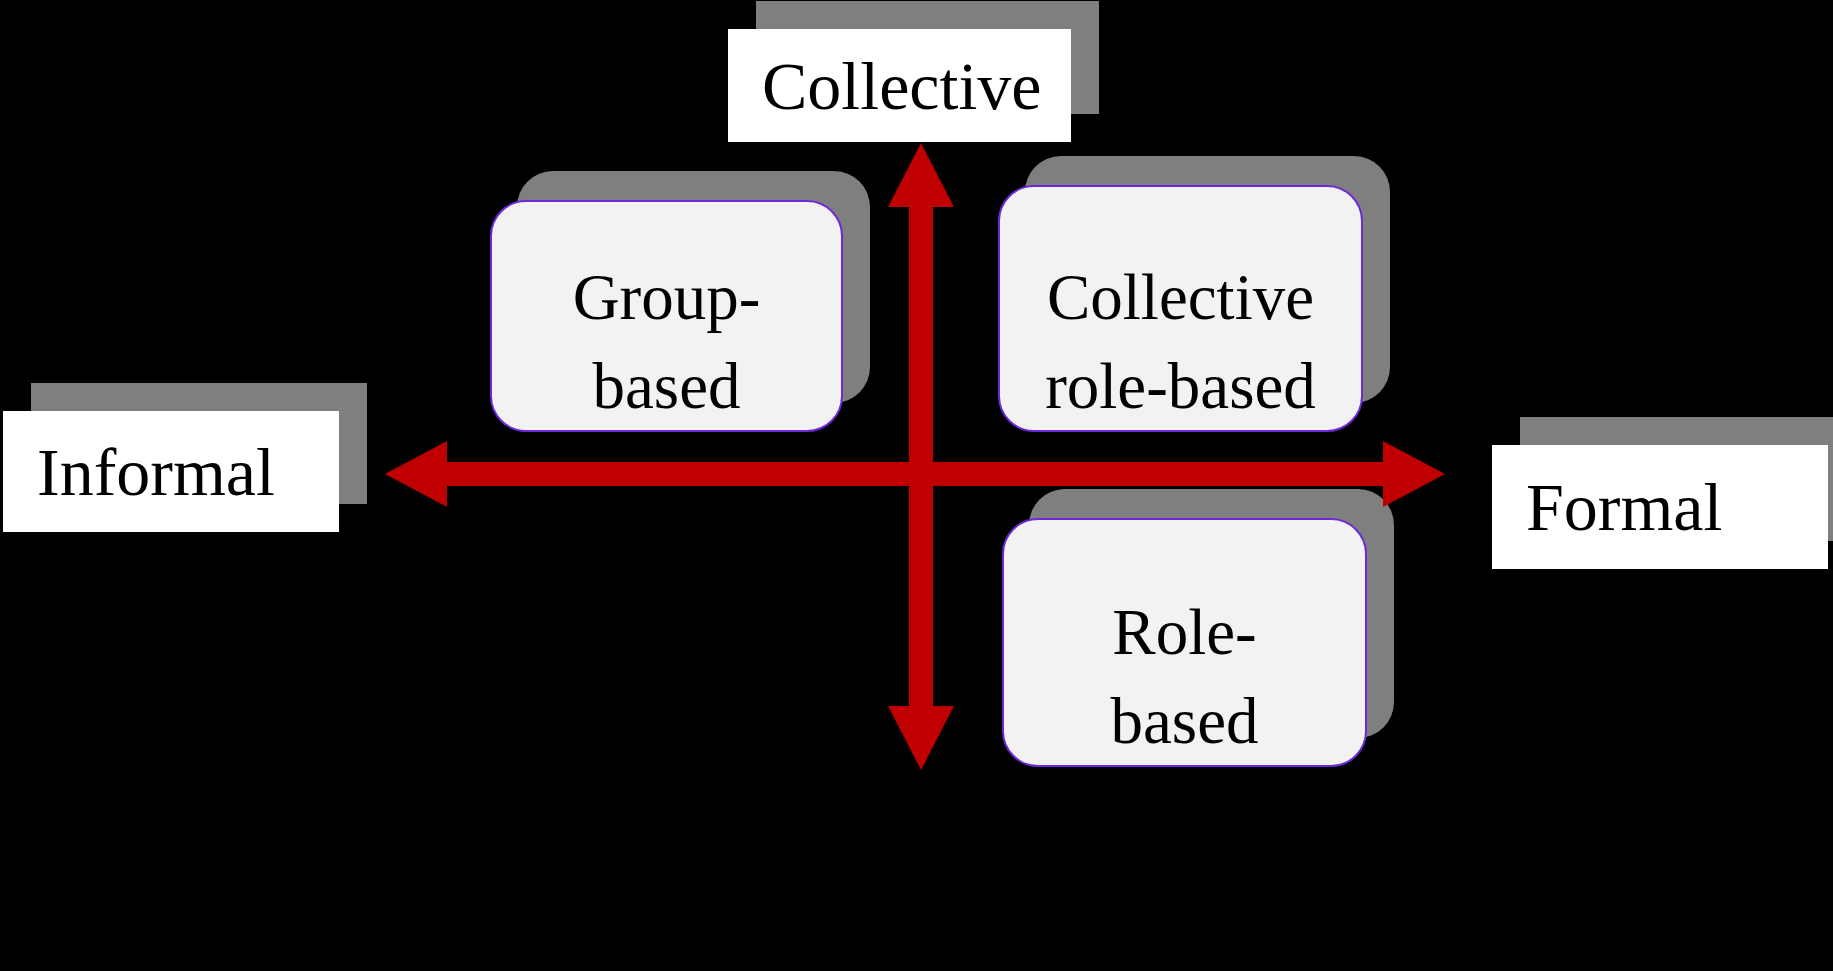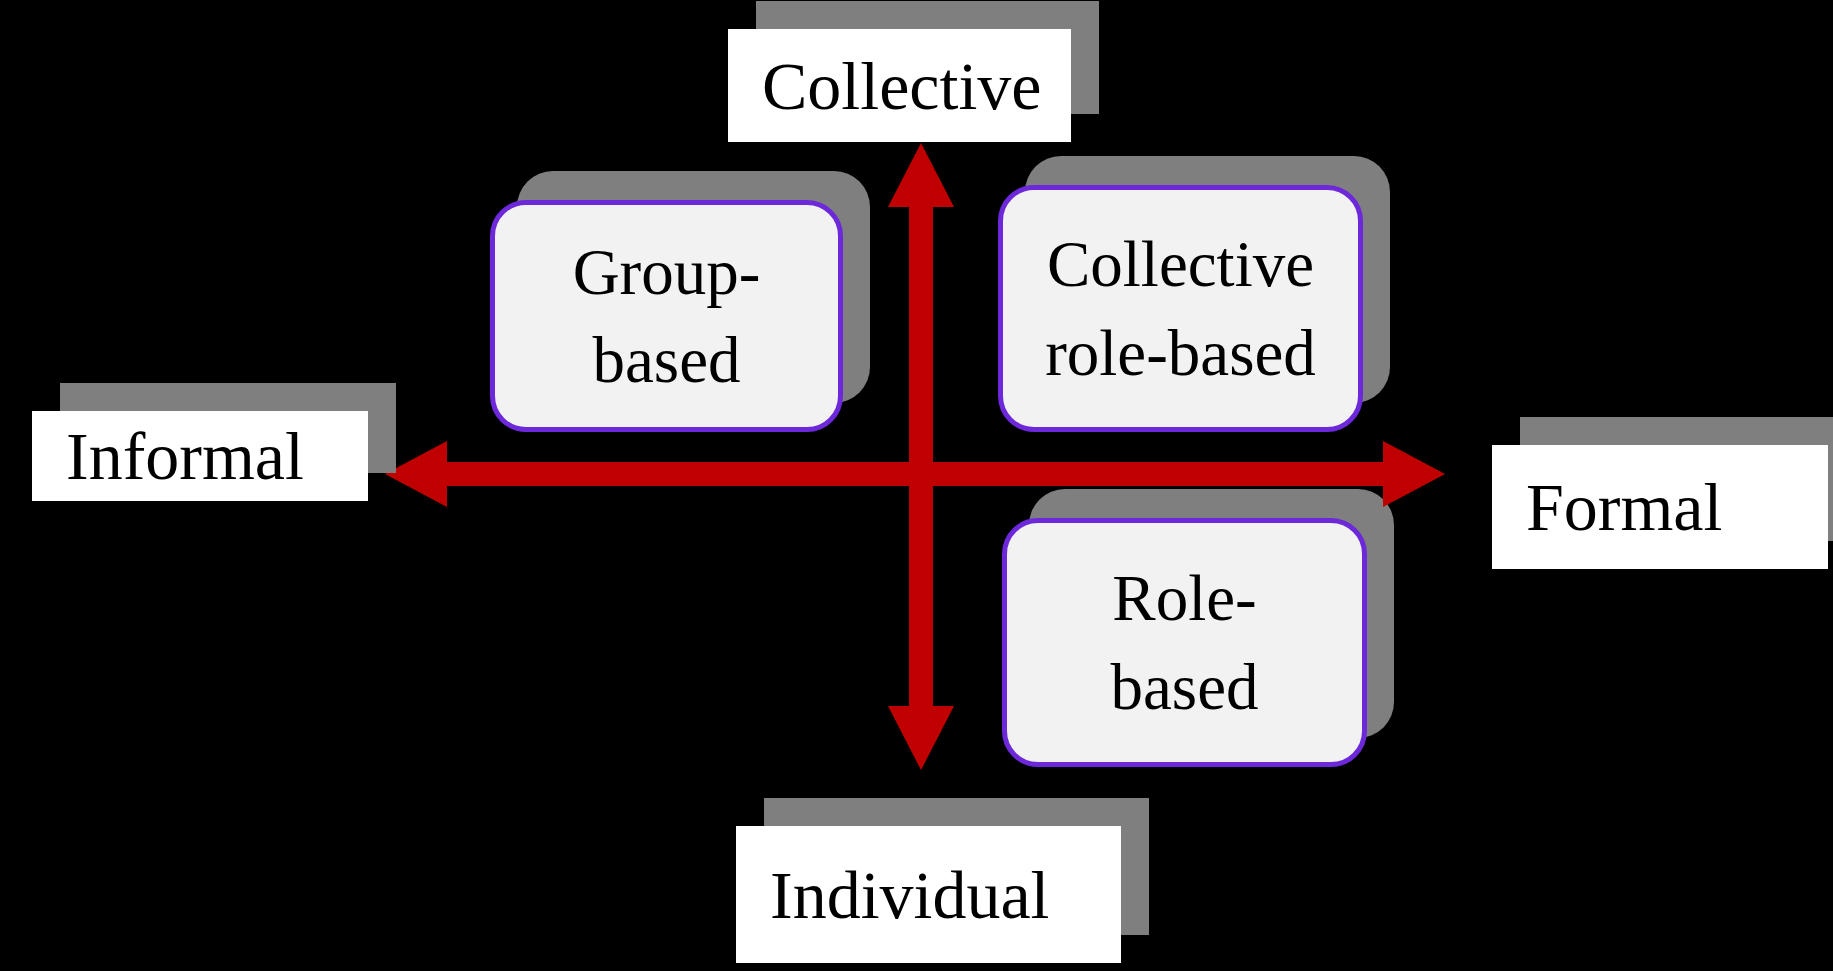--- a/index.html
+++ b/index.html
@@ -22,25 +22,25 @@
     background: var(--bg);
     overflow: hidden;
     font-family: "Liberation Serif", "DejaVu Serif", serif;
     color: var(--ink);
   }
   
   .qbox {
     position: absolute;
     box-sizing: border-box;
     background: var(--box-fill);
-    border: 5px solid #6d28d9;
+    border: 2px solid #6d28d9;
     border-radius: 36px;
     box-shadow: 27px -29px 0 0 var(--shadow-gray);
     display: flex;
-    align-items: center;
+    align-items: flex-end;
     justify-content: center;
     z-index: 1;
     font-family: Liberation Serif, serif;
   }
   .qbox .qtext {
     font-size: 65px;
     line-height: 1.36;
     text-align: center;
     white-space: pre-line;
   }
@@ -59,21 +59,21 @@
     align-items: center;
     padding-left: 34px;
     z-index: 3;
   }
   .axis-label .ltext {
     font-size: 68px;
     line-height: 1;
     white-space: nowrap;
   }
   #label-top    { left: 728px;  top: 29px;  width: 343px; height: 113px; }
-  #label-left   { left: 3px;    top: 411px; width: 336px; height: 90px; margin-left: 29px; }
+  #label-left   { left: 3px;    top: 411px; width: 336px; height: 121px; }
   #label-right  { left: 1463px; top: 445px; width: 336px; height: 124px; margin-left: 29px; }
   #label-bottom { left: 736px;  top: 826px; width: 385px; height: 137px; }
 
   
   .shaft {
     position: absolute;
     background: var(--arrow-red);
     z-index: 2;
   }
   #v-shaft { left: 909px; top: 200px; width: 24px;  height: 512px; }
@@ -137,17 +137,14 @@
 
   <div class="axis-label" id="label-top">
     <span class="ltext">Collective</span>
   </div>
   <div class="axis-label" id="label-left">
     <span class="ltext">Informal</span>
   </div>
   <div class="axis-label" id="label-right">
     <span class="ltext">Formal</span>
   </div>
-  <div class="axis-label" id="label-bottom">
-    <span class="ltext">Individual</span>
-  </div>
 
 </div>
 
 </body></html>

